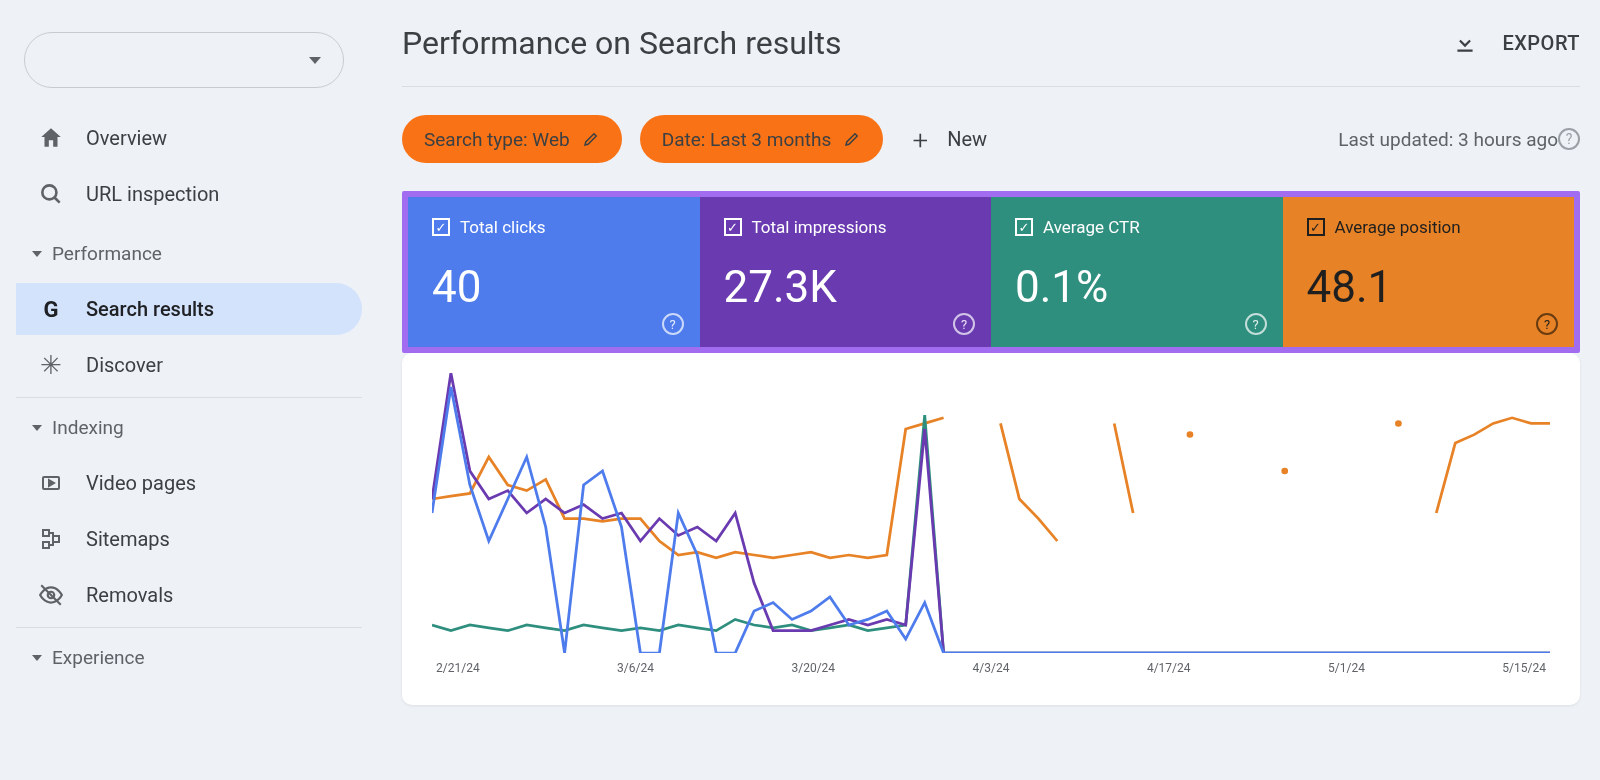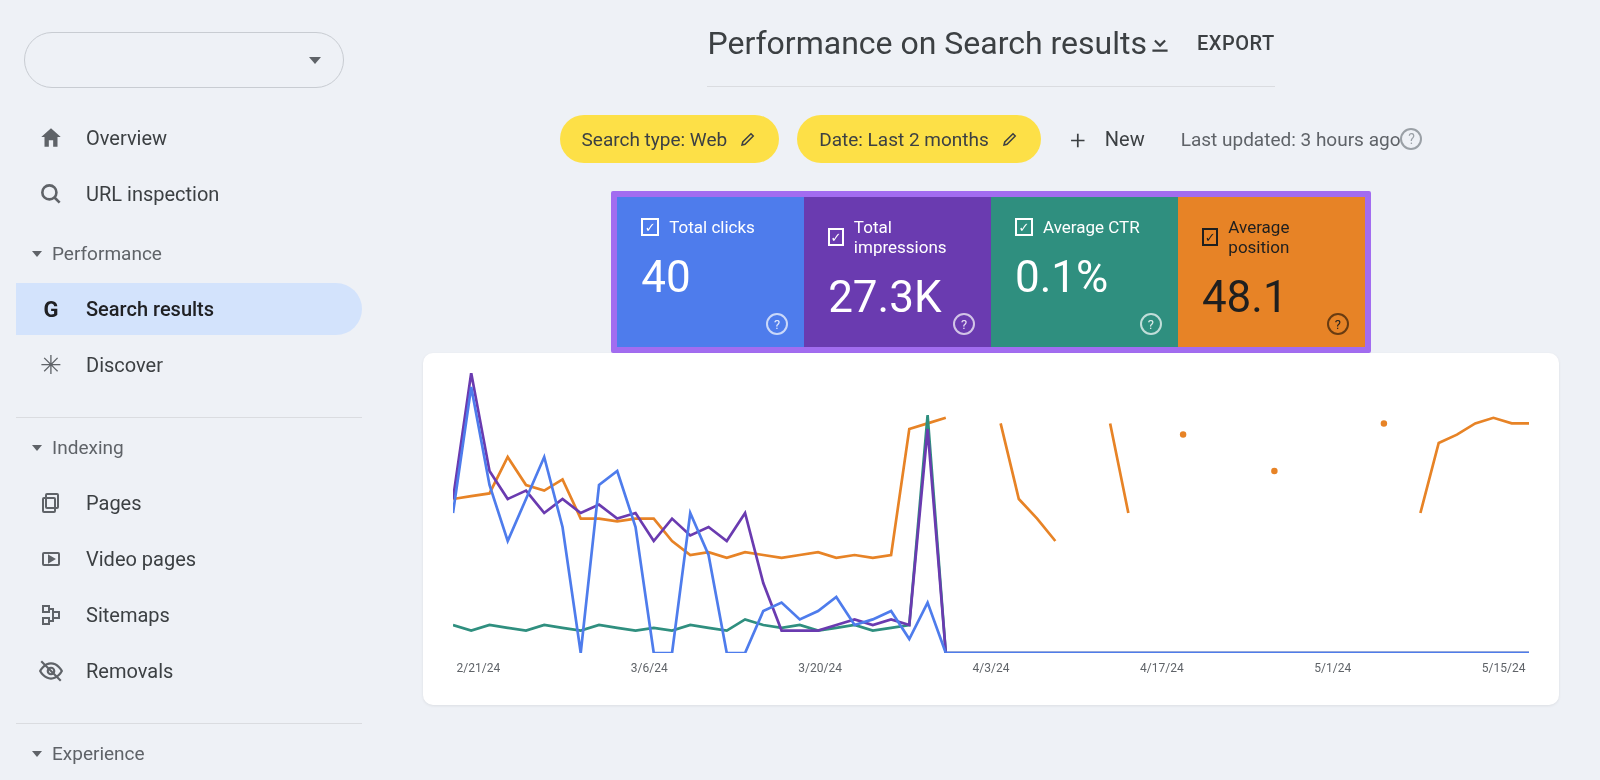--- a/index.html
+++ b/index.html
@@ -8,47 +8,47 @@
   
   .sidebar { width: 370px; padding: 20px 8px 0 16px; display: flex; flex-direction: column; gap: 4px; }
   .property-select { height: 56px; border: 1px solid #c8ccd2; border-radius: 28px; margin: 12px 18px 20px 8px; display: flex; align-items: center; justify-content: flex-end; padding: 0 22px; cursor: pointer; }
   .chevron-down { width: 0; height: 0; border-left: 6px solid transparent; border-right: 6px solid transparent; border-top: 7px solid #5f6368; }
 
   .side-item { display: flex; align-items: center; gap: 22px; height: 52px; padding-left: 22px; border-radius: 0 26px 26px 0; color: #3c4043; font-size: 20px; cursor: pointer; }
   .side-item.active { background: #d3e3fc; color: #202124; font-weight: 500; }
   .side-item .ico { width: 26px; height: 26px; display:inline-flex; align-items:center; justify-content:center; color:#5f6368; }
   .side-item.active .ico { color:#202124; }
 
-  .side-group { display:flex; align-items:center; gap:10px; padding: 18px 0 14px 16px; color:#5f6368; font-size:19px; border-top:1px solid #dadce0; margin-top:22px; cursor:pointer;}
+  .side-group { display:flex; align-items:center; gap:10px; padding: 18px 0 14px 16px; color:#5f6368; font-size:19px; border-top:1px solid #dadce0; margin-top:2px; cursor:pointer;}
   .side-group .tri { width:0;height:0;border-left:5px solid transparent;border-right:5px solid transparent;border-top:6px solid #5f6368; }
   .side-group.first{border-top:none;margin-top:0;}
 
   
-  .main { flex:1; padding: 24px 20px 0 32px; display:flex; flex-direction:column;align-items:center; }
+  .main { flex:1; padding: 24px 20px 0 32px; display:flex; flex-direction:column; }
   .title-row { display:flex; align-items:center; justify-content:space-between; padding-bottom: 24px; border-bottom:1px solid #dadce0;}
   .page-title { font-size: 32px; color:#3c4043; font-weight:400;}
   .export { display:flex; align-items:center; gap:24px; font-size:20px; color:#3c4043; font-weight:500; letter-spacing:0.5px; cursor:pointer;}
   .export svg{width:26px;height:26px;}
 
   .filter-row { display:flex; align-items:center; gap:18px; padding: 28px 0; }
-  .chip { background:#fde047; color:#3c4043; font-size:19px; height:48px; border-radius:24px; display:flex; align-items:center; padding:0 22px; gap:12px; cursor:pointer;}
+  .chip { background:#f97316; color:#3c4043; font-size:19px; height:48px; border-radius:24px; display:flex; align-items:center; padding:0 22px; gap:12px; cursor:pointer;}
   .chip .pen{width:18px;height:18px;}
   .new-filter{display:flex;align-items:center;gap:14px;font-size:20px;color:#3c4043;cursor:pointer;padding-left:6px;}
   .plus{font-size:26px;line-height:1;}
   .spacer{flex:1;}
   .updated{color:#5f6368;font-size:19px;display:flex;align-items:center;}
   .help-circle{width:22px;height:22px;border:2px solid #9aa0a6;border-radius:50%;color:#9aa0a6;font-size:14px;display:inline-flex;align-items:center;justify-content:center;}
 
   
   .panel{background:#fff;border-radius:10px;box-shadow:0 1px 3px rgba(0,0,0,0.08);overflow:hidden;}
   .highlight-wrap{border:6px solid #a26cf0;border-radius:2px;margin-bottom:0;}
   .metrics{display:flex;}
   .metric{flex:1;padding:20px 24px 10px 24px;color:#fff;position:relative;min-height:150px;}
   .metric .hdr{display:flex;align-items:center;gap:10px;font-size:17px;}
-  .metric .val{font-size:44px;font-weight:400;margin-top:14px;}
+  .metric .val{font-size:44px;font-weight:400;margin-top:24px;}
   .metric .q{position:absolute;right:16px;bottom:12px;width:22px;height:22px;border:2px solid rgba(255,255,255,0.7);border-radius:50%;font-size:13px;display:flex;align-items:center;justify-content:center;color:rgba(255,255,255,0.85);}
   .m-clicks{background:#4e7cec;}
   .m-impr{background:#6a3bb0;}
   .m-ctr {background:#2f8f7f;}
   .m-pos {background:#e78326;}
   .m-pos .val,.m-pos .hdr,.m-pos .q{color:#1f1f1f;border-color:rgba(0,0,0,0.55);}
   .cb{width:18px;height:18px;border:2px solid currentColor;display:inline-flex;align-items:center;justify-content:center;font-size:13px;}
 
   
   .chart-area{padding:20px 30px 30px 30px;}
@@ -94,29 +94,20 @@
     <span>Discover</span>
   </div>
 
   <div class="side-group">
     <span class="tri"></span>
     <span>Indexing</span>
   </div>
   <div class="side-item">
     <span class="ico">
       <svg viewBox="0 0 24 24" width="24" height="24" fill="none" stroke="currentColor" stroke-width="2">
-          <rect x="7" y="3" width="12" height="14" rx="1"></rect>
-          <rect x="4" y="7" width="12" height="14" rx="1"></rect>
-        </svg>
-    </span>
-    <span>Pages</span>
-  </div>
-  <div class="side-item">
-    <span class="ico">
-      <svg viewBox="0 0 24 24" width="24" height="24" fill="none" stroke="currentColor" stroke-width="2">
           <rect x="4" y="6" width="16" height="12" rx="1"></rect>
           <path d="M10 9l5 3-5 3z" fill="currentColor"></path>
         </svg>
     </span>
     <span>Video pages</span>
   </div>
   <div class="side-item">
     <span class="ico">
       <svg viewBox="0 0 24 24" width="24" height="24" fill="none" stroke="currentColor" stroke-width="2">
           <rect x="4" y="3" width="6" height="6"></rect>
@@ -156,21 +147,21 @@
   </div>
 
   <div class="filter-row">
     <div class="chip">
       <span>Search type: Web</span>
       <svg class="pen" viewBox="0 0 24 24" fill="none" stroke="#3c4043" stroke-width="2">
           <path d="M4 20l4-1 11-11-3-3L5 16l-1 4z"></path>
         </svg>
     </div>
     <div class="chip">
-      <span>Date: Last 2 months</span>
+      <span>Date: Last 3 months</span>
       <svg class="pen" viewBox="0 0 24 24" fill="none" stroke="#3c4043" stroke-width="2">
           <path d="M4 20l4-1 11-11-3-3L5 16l-1 4z"></path>
         </svg>
     </div>
     <div class="new-filter">
       <span class="plus">＋</span>
       <span>New</span>
     </div>
     <div class="spacer"></div>
     <div class="updated">

